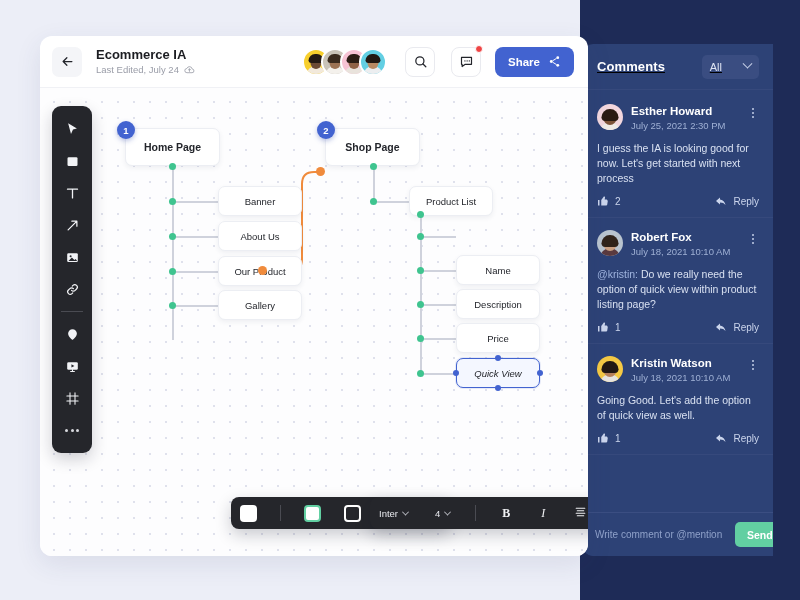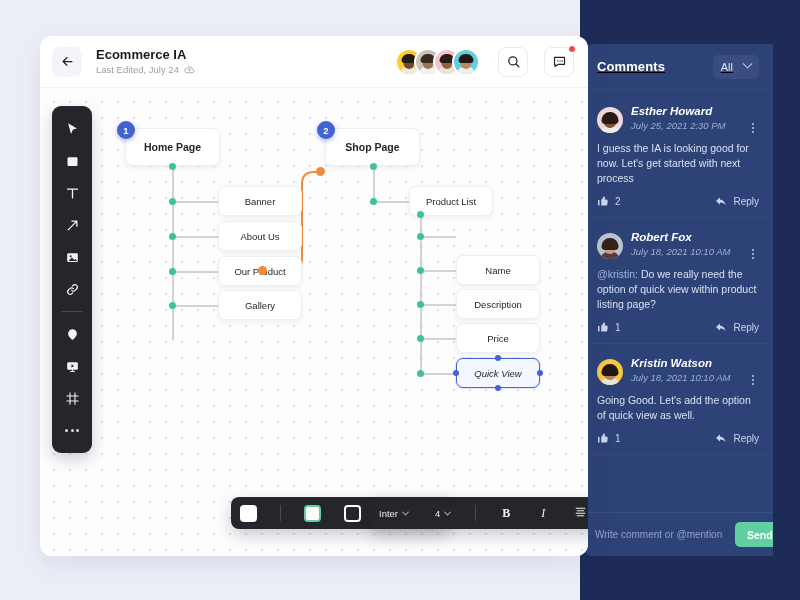--- a/index.html
+++ b/index.html
@@ -26,33 +26,33 @@
   .comments-head {
     height: 46px; flex: 0 0 46px;
     display: flex; align-items: center; justify-content: space-between;
     padding: 0 14px 0 14px;
     border-bottom: 1px solid #36497c;
     text-decoration: underline;
   }
   .comments-title { color: #fff; font-size: 13px; font-weight: bold; letter-spacing: .1px; }
   .filter-pill {
     background: #3a4d81; border-radius: 5px; height: 24px;
-    display: flex; align-items: center; gap: 11px; padding: 0 8px;
+    display: flex; align-items: center; gap: 22px; padding: 0 8px;
     color: #dfe5f3; font-size: 11px; cursor: pointer;
   }
   .chev { width: 7px; height: 7px; border-right: 1.6px solid #c9d3ea; border-bottom: 1.6px solid #c9d3ea;
           transform: rotate(45deg) translate(-2px,-2px); }
 
   .comments-list { flex: 1 1 auto; padding: 2px 0 0 0; overflow: hidden; }
   .comment {
     padding: 12px 14px 10px 14px;
     border-bottom: 1px solid #36497c;
     position: relative;
   }
-  .c-top { display: flex; align-items: flex-end; gap: 8px; font-style: italic; }
+  .c-top { display: flex; align-items: flex-start; gap: 8px; }
   .c-avatar {
     width: 26px; height: 26px; border-radius: 50%; flex: 0 0 26px;
     position: relative; overflow: hidden;
   }
   .c-avatar .face {
     position: absolute; left: 50%; top: 8px; transform: translateX(-50%);
     width: 13px; height: 13px; border-radius: 50%; background: #8c6a52;
   }
   .c-avatar .hair {
     position: absolute; left: 50%; top: 5px; transform: translateX(-50%);
@@ -410,20 +410,29 @@
     <div class="icon-btn" style="margin-left:6px">
       <svg width="15" height="15" viewBox="0 0 24 24">
         <path d="M4 5.5h16v11H10l-5 3.5v-3.5H4z" fill="none" stroke="#23252b" stroke-width="1.9" stroke-linejoin="round"></path>
         <circle cx="9.5" cy="11" r="1.1" fill="#23252b"></circle>
           <circle cx="13" cy="11" r="1.1" fill="#23252b"></circle>
           <circle cx="16.5" cy="11" r="1.1" fill="#23252b"></circle>
       </svg>
       <span class="badge-dot"></span>
     </div>
 
+    <div class="share-btn">
+      <span>Share</span>
+      <svg width="13" height="13" viewBox="0 0 24 24">
+        <circle cx="18" cy="5" r="2.6" fill="#fff"></circle>
+          <circle cx="6" cy="12" r="2.6" fill="#fff"></circle>
+          <circle cx="18" cy="19" r="2.6" fill="#fff"></circle>
+        <path d="M8.3 10.8 15.7 6.3M8.3 13.2l7.4 4.5" stroke="#fff" stroke-width="1.8"></path>
+      </svg>
+    </div>
   </div>
 
   <div class="canvas">
 
     <div class="tools">
       <div class="tool">
         <svg width="15" height="15" viewBox="0 0 24 24">
             <path d="M5 2l14 8.5-6.2 1.4L9.6 19z" fill="#f2f3f6"></path>
           </svg>
       </div>

